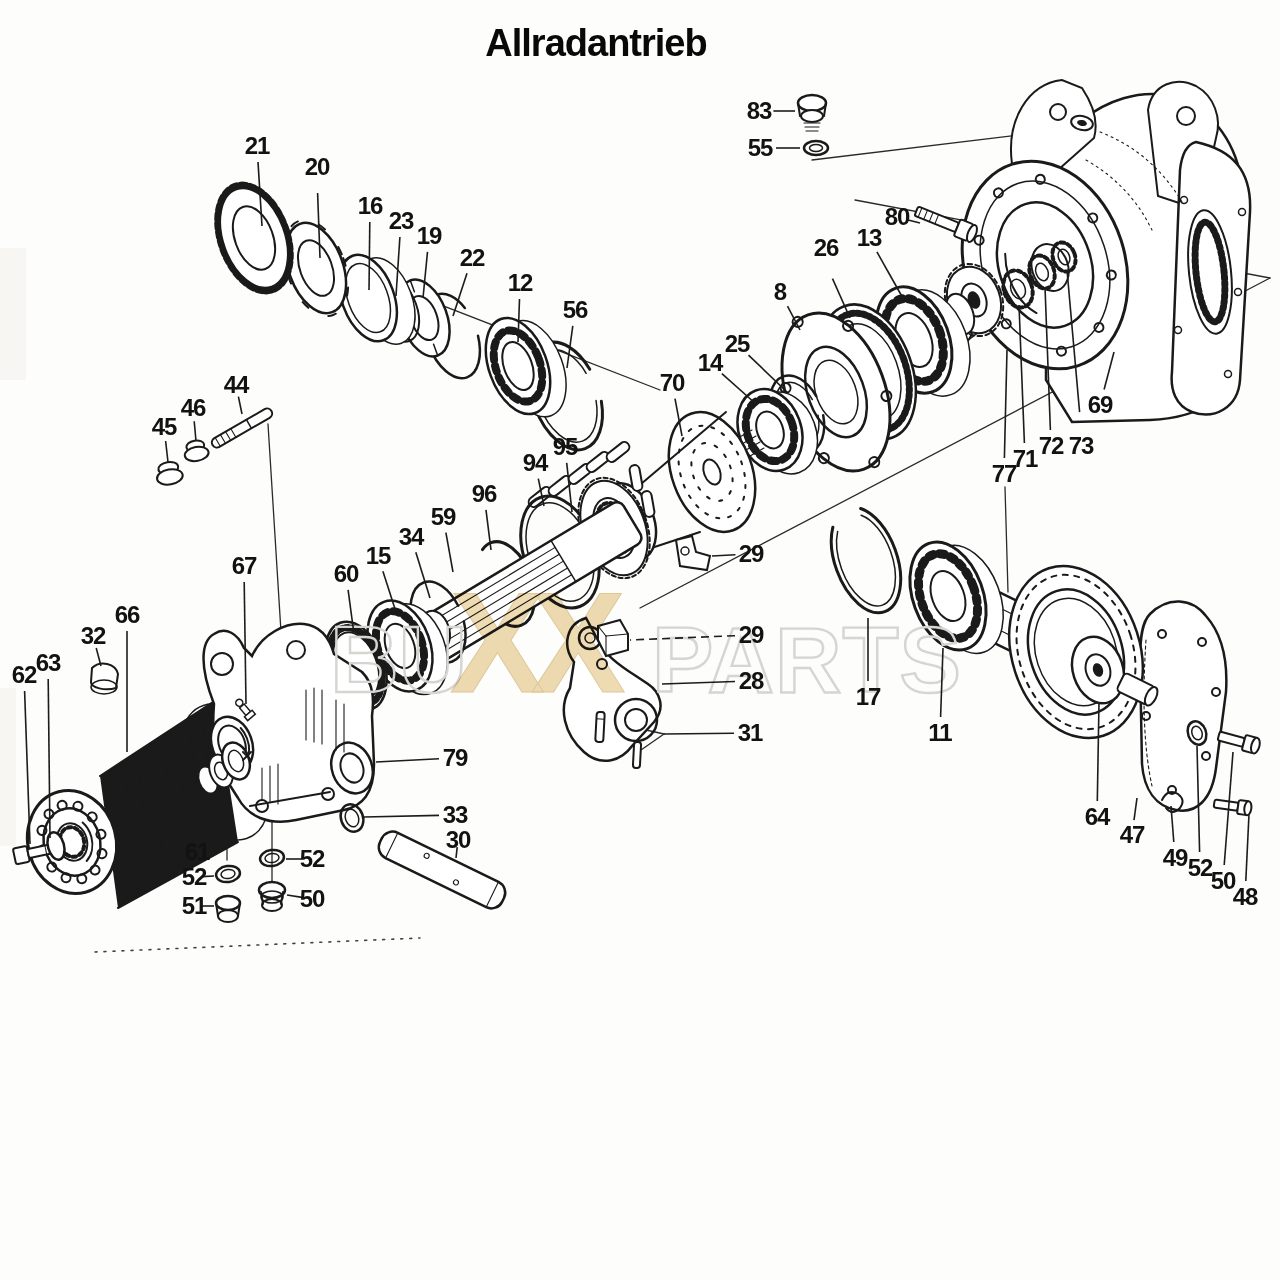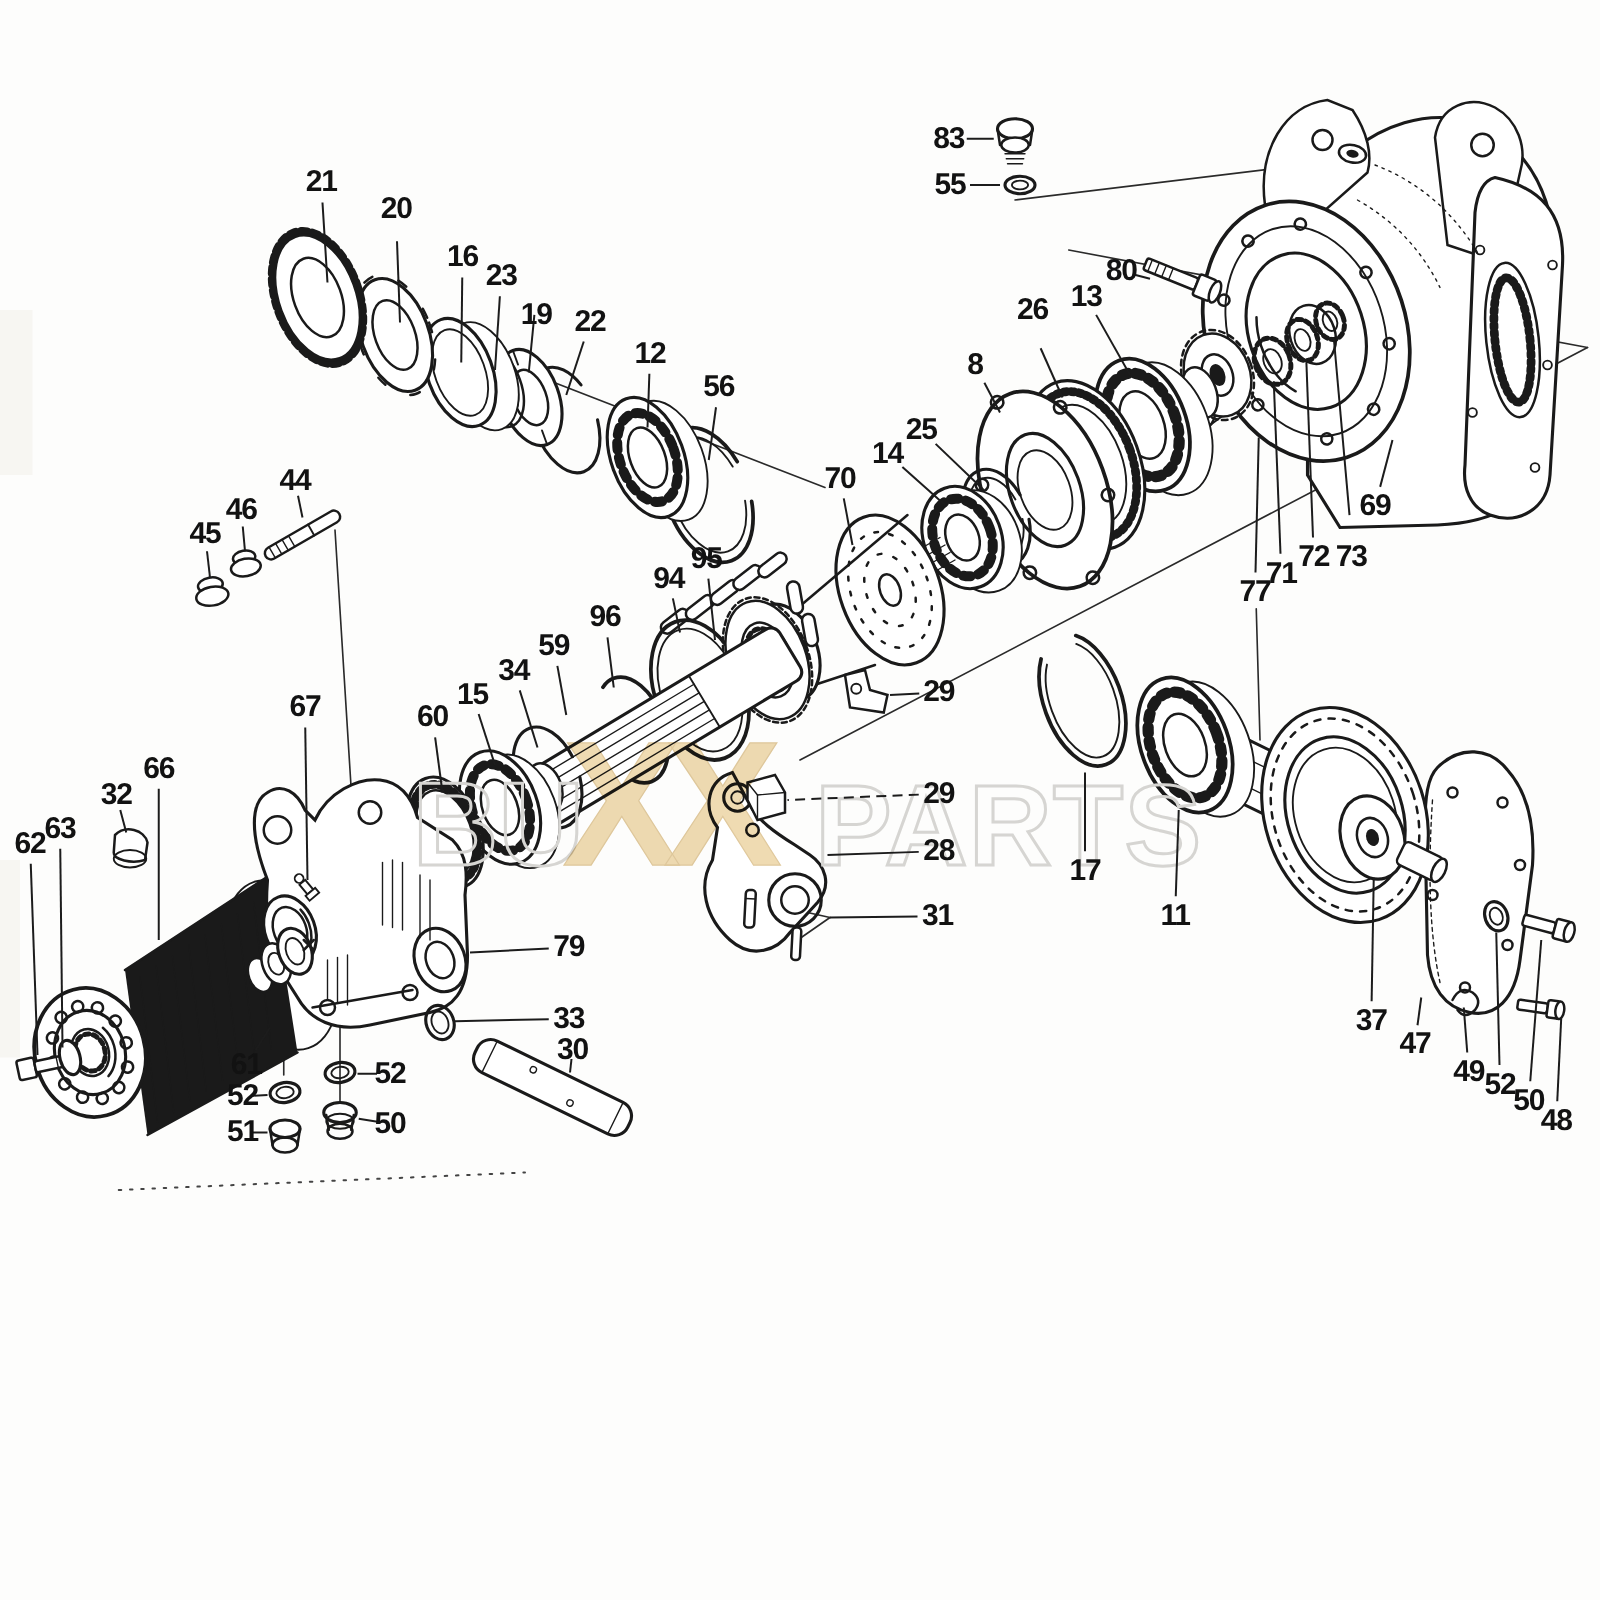--- a/index.html
+++ b/index.html
@@ -32,20 +32,21 @@
   .part-label{position:absolute;transform:translate(-50%,-50%);font-size:24px;font-weight:bold;
               color:#121212;letter-spacing:-1px;white-space:nowrap;line-height:1;}
 </style>
 </head>
 <body>
 
 <div class="page">
   <div class="blotch" id="b1"></div>
   <div class="blotch" id="b2"></div>
 
+  <div class="title">Allradantrieb</div>
 
   <svg id="art" class="layer" width="1280" height="1280" viewBox="0 0 1280 1280">
 
     <g>
       <line class="guide" x1="227" y1="222" x2="660" y2="390"></line>
       <line class="guide" x1="855" y1="200" x2="1270" y2="278"></line>
       <line class="guide" x1="1270" y1="278" x2="640" y2="608"></line>
       <line class="guide" x1="812" y1="160" x2="1085" y2="127"></line>
       <line class="guide" x1="268" y1="424" x2="282" y2="648"></line>
       <line class="guide" x1="1005" y1="487" x2="1008" y2="592"></line>
@@ -601,21 +602,21 @@
       <line x1="1199.6" y1="852.0" x2="1197" y2="746" stroke="#1c1c1c" stroke-width="1.6"></line>
       <line x1="1224.2" y1="865.0" x2="1233" y2="752" stroke="#1c1c1c" stroke-width="1.6"></line>
       <line x1="1245.8" y1="881.0" x2="1249" y2="814" stroke="#1c1c1c" stroke-width="1.6"></line>
     </svg>
 
   <div id="labels">
       <div class="part-label" style="left: 257px; top: 146px;">21</div>
       <div class="part-label" style="left: 317px; top: 167px;">20</div>
       <div class="part-label" style="left: 370px; top: 206px;">16</div>
       <div class="part-label" style="left: 401px; top: 221px; text-align: right;">23</div>
-      <div class="part-label" style="left: 429px; top: 252px;">19</div>
+      <div class="part-label" style="left: 429px; top: 236px;">19</div>
       <div class="part-label" style="left: 472px; top: 258px;">22</div>
       <div class="part-label" style="left: 520px; top: 283px;">12</div>
       <div class="part-label" style="left: 575px; top: 310px;">56</div>
       <div class="part-label" style="left: 759px; top: 111px;">83</div>
       <div class="part-label" style="left: 760px; top: 148px;">55</div>
       <div class="part-label" style="left: 897px; top: 217px;">80</div>
       <div class="part-label" style="left: 869px; top: 238px;">13</div>
       <div class="part-label" style="left: 826px; top: 248px;">26</div>
       <div class="part-label" style="left: 780px; top: 292px;">8</div>
       <div class="part-label" style="left: 737px; top: 344px;">25</div>
@@ -648,20 +649,20 @@
       <div class="part-label" style="left: 194px; top: 906px;">51</div>
       <div class="part-label" style="left: 312px; top: 859px;">52</div>
       <div class="part-label" style="left: 312px; top: 899px;">50</div>
       <div class="part-label" style="left: 1100px; top: 405px;">69</div>
       <div class="part-label" style="left: 1081px; top: 428px; margin-top: 18px;">73</div>
       <div class="part-label" style="left: 1051px; top: 446px;">72</div>
       <div class="part-label" style="left: 1025px; top: 459px;">71</div>
       <div class="part-label" style="left: 1004px; top: 474px;">77</div>
       <div class="part-label" style="left: 868px; top: 697px;">17</div>
       <div class="part-label" style="left: 940px; top: 733px;">11</div>
-      <div class="part-label" style="left: 1097px; top: 817px;">37</div>
+      <div class="part-label" style="left: 1097px; top: 817px;">64</div>
       <div class="part-label" style="left: 1132px; top: 835px;">47</div>
       <div class="part-label" style="left: 1175px; top: 858px;">49</div>
       <div class="part-label" style="left: 1200px; top: 868px;">52</div>
       <div class="part-label" style="left: 1223px; top: 881px;">50</div>
       <div class="part-label" style="left: 1245px; top: 897px;">48</div>
     </div>
 </div>
 
 </body></html>

